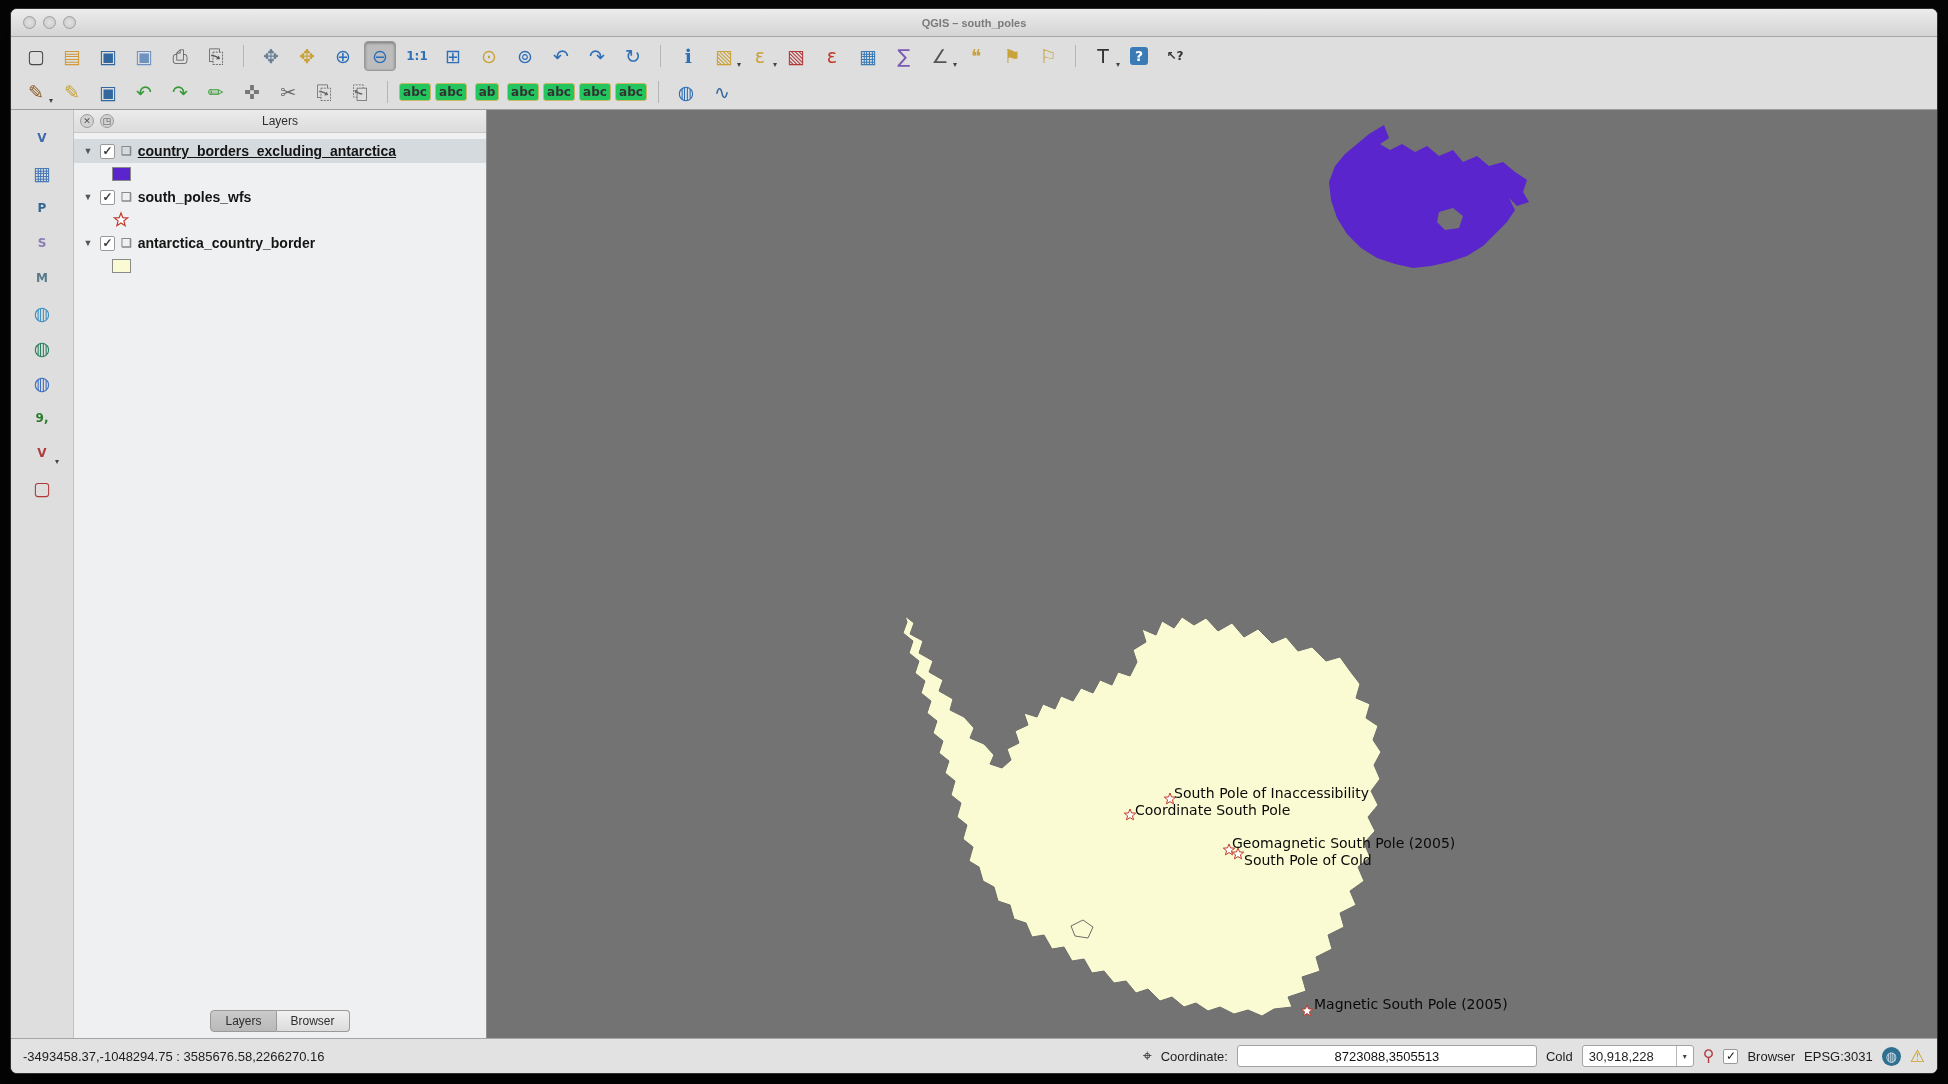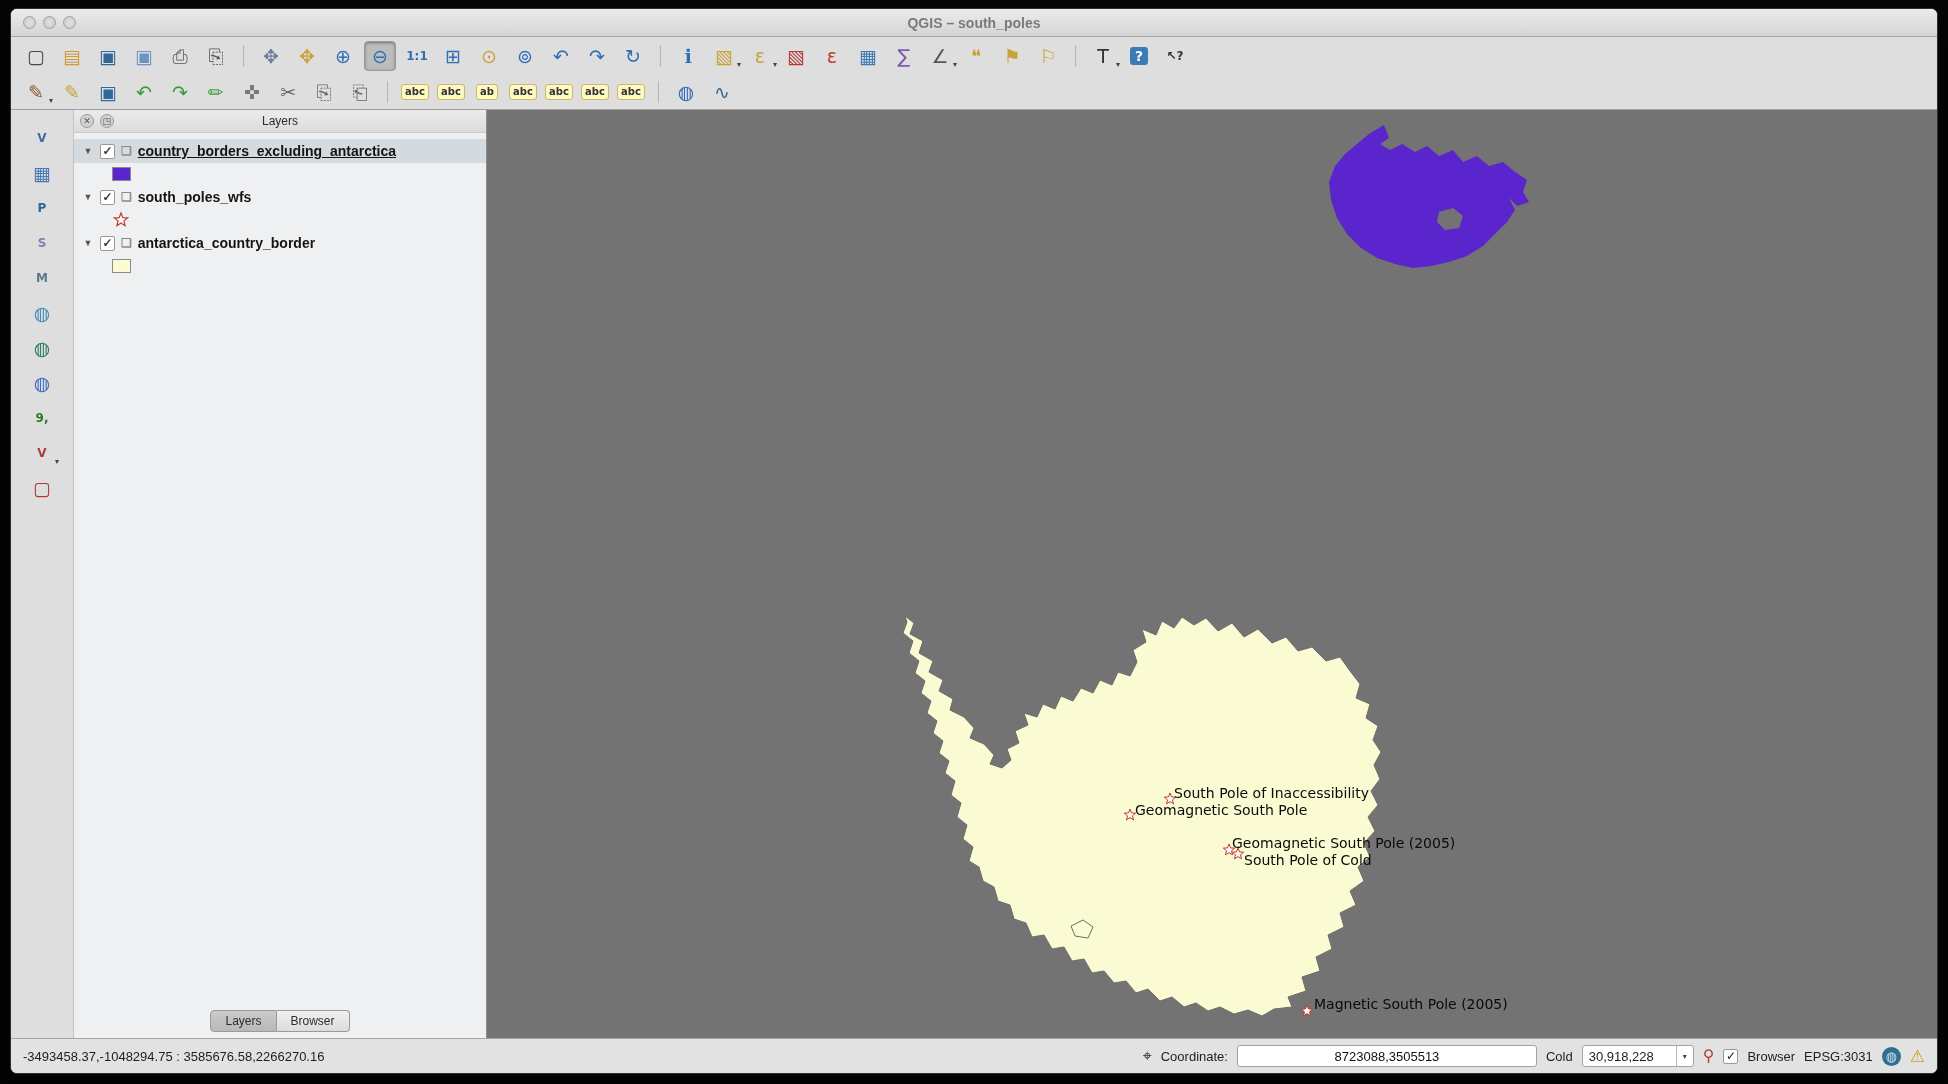--- a/index.html
+++ b/index.html
@@ -7,35 +7,35 @@
        font-family:"Liberation Sans",sans-serif;}
   .window{position:absolute;left:10px;top:8px;width:1928px;height:1066px;background:#dedede;
           border-radius:7px;border:1px solid #2e2e2e;box-shadow:0 18px 50px rgba(0,0,0,.75);
           display:flex;flex-direction:column;overflow:hidden;box-sizing:border-box;}
   
   .titlebar{height:27px;flex:0 0 auto;background:linear-gradient(#ececec,#d4d4d4);
             border-bottom:1px solid #a6a6a6;position:relative;display:flex;align-items:center;justify-content:center;}
   .traffic{position:absolute;left:12px;top:7px;display:flex;gap:7px;}
   .light{width:13px;height:13px;border-radius:50%;background:radial-gradient(#e2e2e2,#c6c6c6);
          border:1px solid #9f9f9f;box-sizing:border-box;}
-  .title{font-size:14px;font-weight:bold;color:#7a7a7a;}
+  .title{font-size:11px;font-weight:bold;color:#7a7a7a;}
   
   .toolbar{display:flex;align-items:center;padding:0 10px;gap:6px;flex:0 0 auto;}
   .toolbar.row1{height:38px;}
   .toolbar.row2{height:34px;border-bottom:1px solid #9e9e9e;}
   .tbicon{width:30px;height:28px;display:inline-flex;align-items:center;justify-content:center;
           border-radius:4px;position:relative;flex:0 0 auto;}
   .tbicon .glyph{font-size:19px;line-height:1;font-family:"DejaVu Sans",sans-serif;}
   .tbicon.small .glyph{font-size:12px;font-weight:bold;}
   .tbicon.pressed{background:#bdbdbd;box-shadow:inset 0 1px 3px rgba(0,0,0,.4);border:1px solid #9a9a9a;}
   .tbicon .dd{position:absolute;right:-2px;bottom:1px;font-size:8px;color:#444;}
   .tbicon .glyph.bgpad{width:18px;height:18px;border-radius:3px;display:inline-flex;
                        align-items:center;justify-content:center;font-size:14px;font-weight:bold;}
-  .tbicon.boxed .glyph{background:#fef9c3;border:1px solid #c9b86a;border-radius:3px;
-                       font-size:10px;font-weight:bold;padding:2px 3px;color:#333;}
+  .tbicon.boxed .glyph{background:#22c55e;border:1px solid #c9b86a;border-radius:3px;
+                       font-size:12px;font-weight:bold;padding:2px 3px;color:#333;}
   .tbsep{width:1px;height:22px;background:#b5b5b5;margin:0 6px;flex:0 0 auto;}
   
   .main{flex:1;display:flex;min-height:0;}
   .leftbar{width:62px;flex:0 0 auto;display:flex;flex-direction:column;align-items:center;
            padding-top:14px;gap:7px;}
   .panel{width:414px;flex:0 0 auto;background:#eef0f1;border-left:1px solid #c2c2c2;
          border-right:1px solid #8f8f8f;display:flex;flex-direction:column;box-sizing:border-box;}
   .panel-header{height:22px;flex:0 0 auto;position:relative;display:flex;align-items:center;
                 justify-content:center;font-size:12px;color:#2e2e2e;
                 background:linear-gradient(#ebebeb,#dcdcdc);border-bottom:1px solid #c8c8c8;}
@@ -388,21 +388,21 @@
         </g>
         <g transform="translate(751,744)">
           <polygon points="0,-6 1.53,-2.1 5.71,-1.85 2.47,0.8 3.53,4.85 0,2.6 -3.53,4.85 -2.47,0.8 -5.71,-1.85 -1.53,-2.1" fill="#ffffff" stroke="#c0392b" stroke-width="1"></polygon>
         </g>
         <g transform="translate(820,901)">
           <polygon points="0,-6 1.53,-2.1 5.71,-1.85 2.47,0.8 3.53,4.85 0,2.6 -3.53,4.85 -2.47,0.8 -5.71,-1.85 -1.53,-2.1" fill="#ffffff" stroke="#c0392b" stroke-width="1"></polygon>
         </g>
       </svg>
 
       <span class="map-label" style="left:687px;top:675px">South Pole of Inaccessibility</span>
-      <span class="map-label" style="left:648px;top:692px">Geomagnetic South Pole</span>
+      <span class="map-label" style="left:648px;top:692px">Coordinate South Pole</span>
       <span class="map-label" style="left:745px;top:725px">Geomagnetic South Pole (2005)</span>
       <span class="map-label" style="left:757px;top:742px">South Pole of Cold</span>
       <span class="map-label" style="left:827px;top:886px">Magnetic South Pole (2005)</span>
     </div>
   </div>
 
   <div class="statusbar">
     <span class="extents">-3493458.37,-1048294.75 : 3585676.58,2266270.16</span>
     <span class="sb-icon">⌖</span>
     <span>Coordinate:</span>

